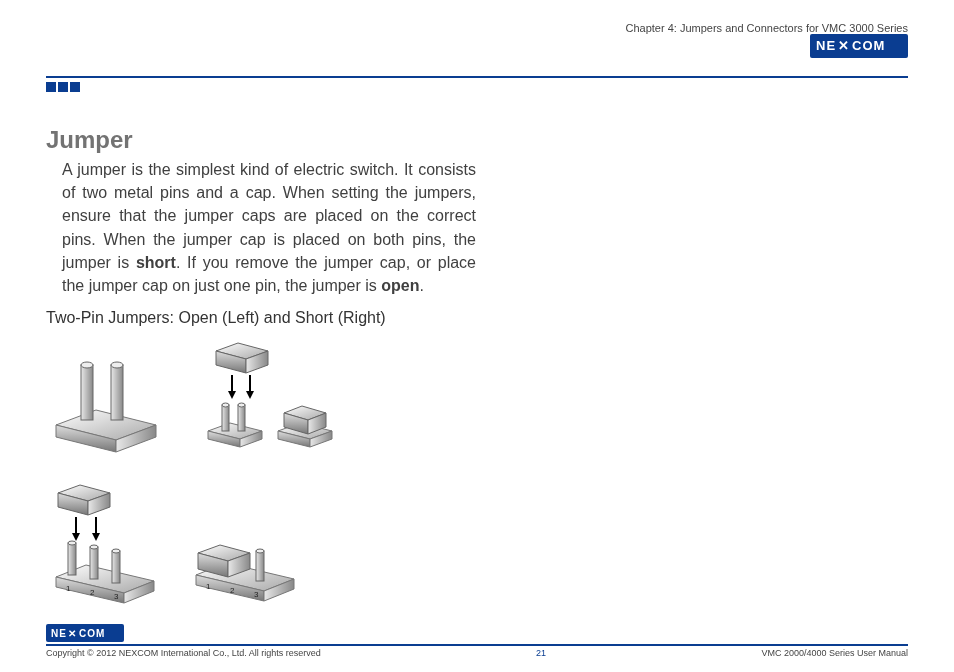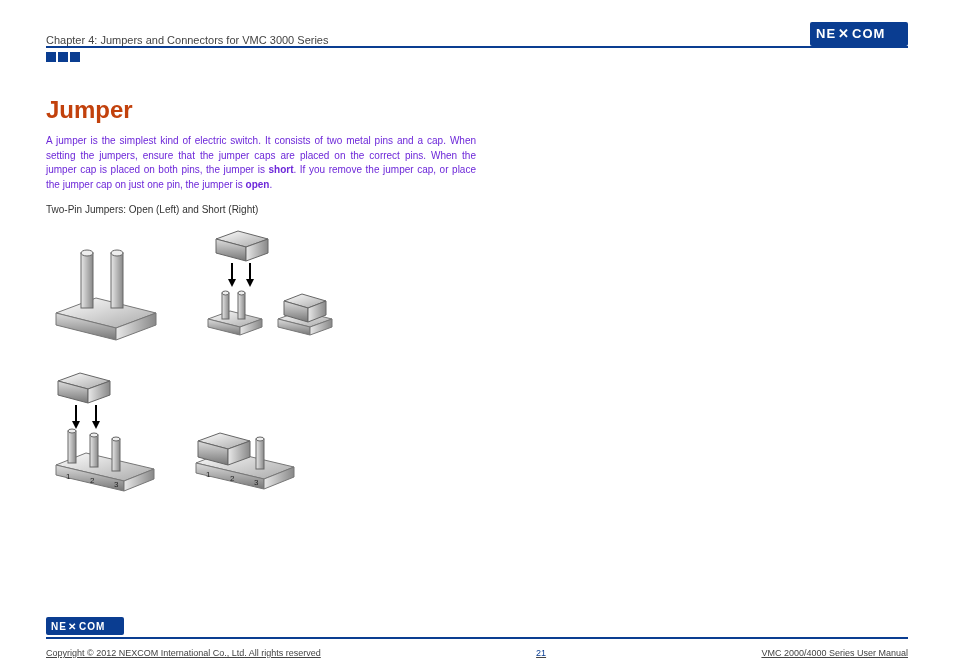--- a/index.html
+++ b/index.html
@@ -12,21 +12,22 @@
     color: #333;
   }
   .page {
     padding: 22px 46px 0 46px;
   }
   .header {
     display: flex;
     justify-content: space-between;
     align-items: flex-end;
     border-bottom: 2px solid #0a3d91;
-    padding-bottom: 0;
+    padding-bottom: 18px;
+    flex-direction: column;
   }
   .chapter-title {
     font-size: 11px;
     color: #444;
   }
   .logo-top {
     width: 98px;
     height: 24px;
     background: #0a3d91;
     border-radius: 2px;
@@ -46,54 +47,54 @@
   .sq {
     width: 10px; height: 10px; background:#0a3d91;
   }
   .content {
     margin-top: 34px;
     max-width: 430px;
   }
   h1 {
     font-size: 24px;
     font-weight: bold;
-    color: #c2410c;
-    margin-bottom: 10px;
+    color: #737373;
+    margin-bottom: 4px;
   }
   .para {
-    font-size: 10px;
+    font-size: 16px;
     line-height: 1.45;
-    color: #6d28d9;
+    color: #404040;
     margin-bottom: 12px;
     text-align: justify;
+    margin-left: 16px;
   }
   .bold { font-weight: bold; }
   .caption {
-    font-size: 10px;
+    font-size: 16px;
     color: #333;
     margin-top: 6px;
     margin-bottom: 8px;
   }
   .illus {
     margin-bottom: 18px;
   }
   .footer-wrap {
     position: absolute;
     left: 46px; right: 46px;
     bottom: 14px;
   }
   .footer-bar {
     border-top: 2px solid #0a3d91;
     display: flex;
     justify-content: space-between;
     align-items: center;
-    padding-top: 9px;
+    padding-top: 2px;
     font-size: 9px;
     color: #444;
-    text-decoration: underline;
   }
   .logo-bottom {
     width: 78px;
     height: 18px;
     background: #0a3d91;
     border-radius: 2px;
     display:flex; align-items:center; justify-content:center;
     color:#fff; font-weight:bold; font-size:10px; letter-spacing:1px;
     margin-bottom: 2px;
   }

